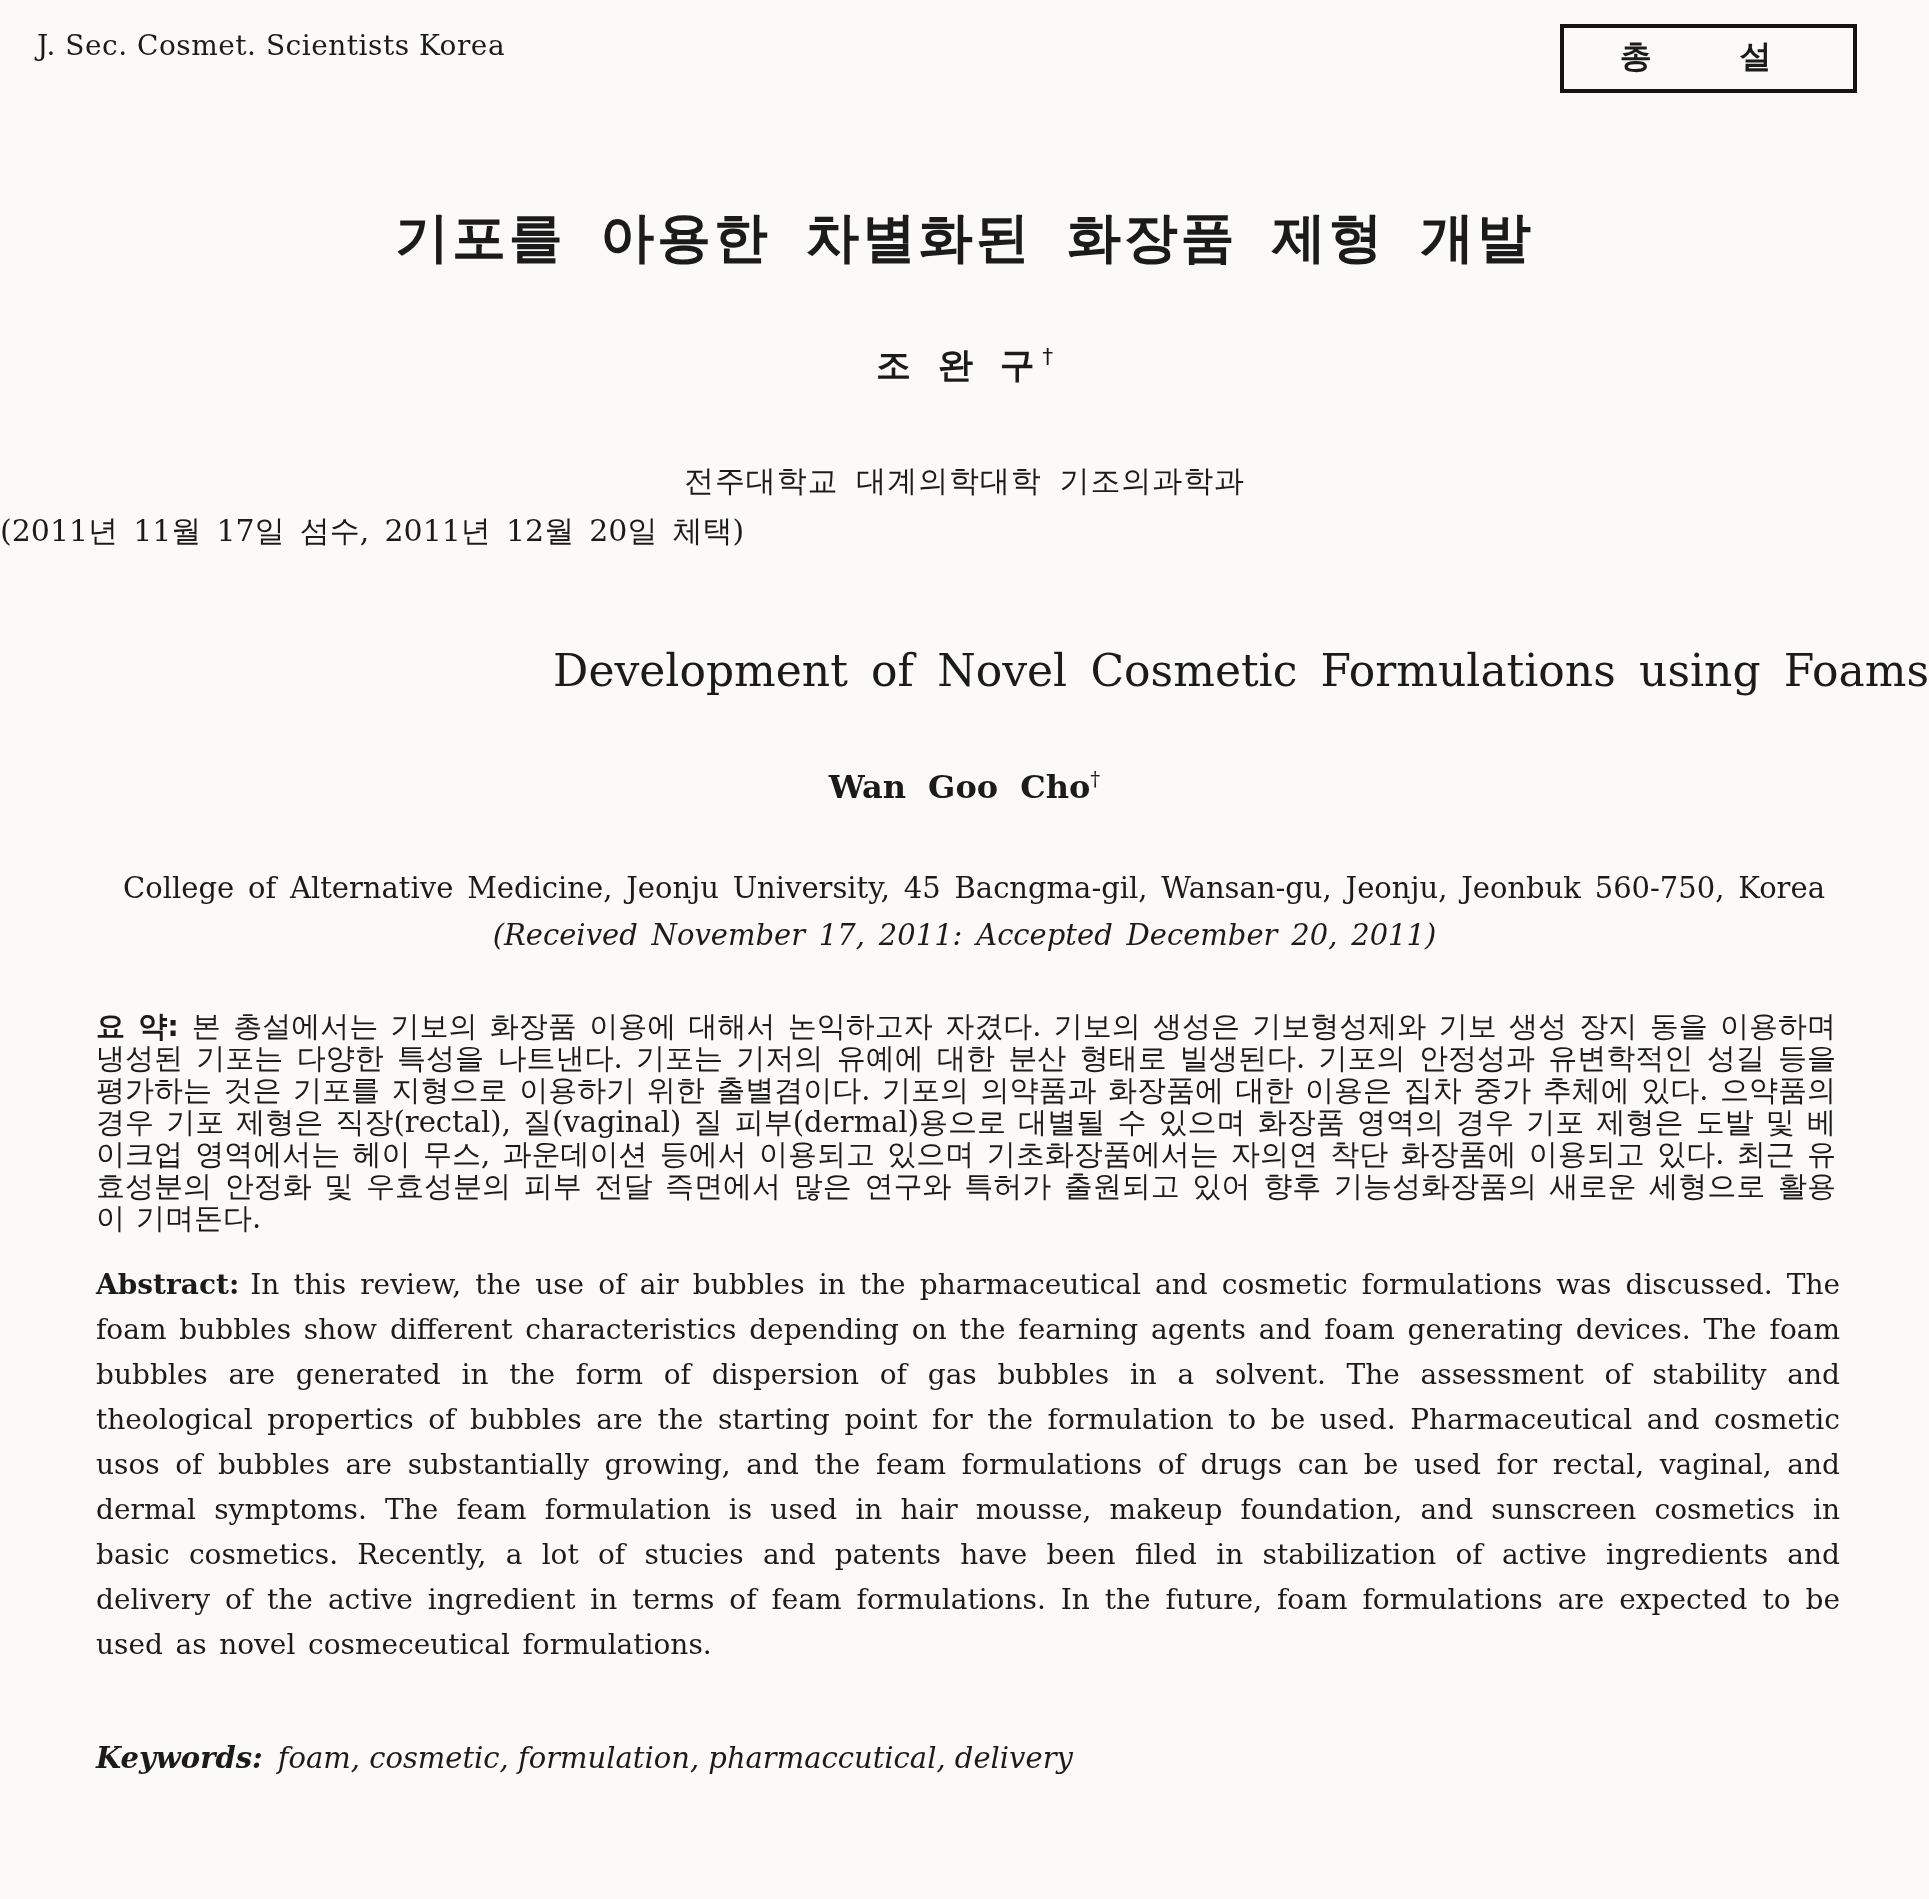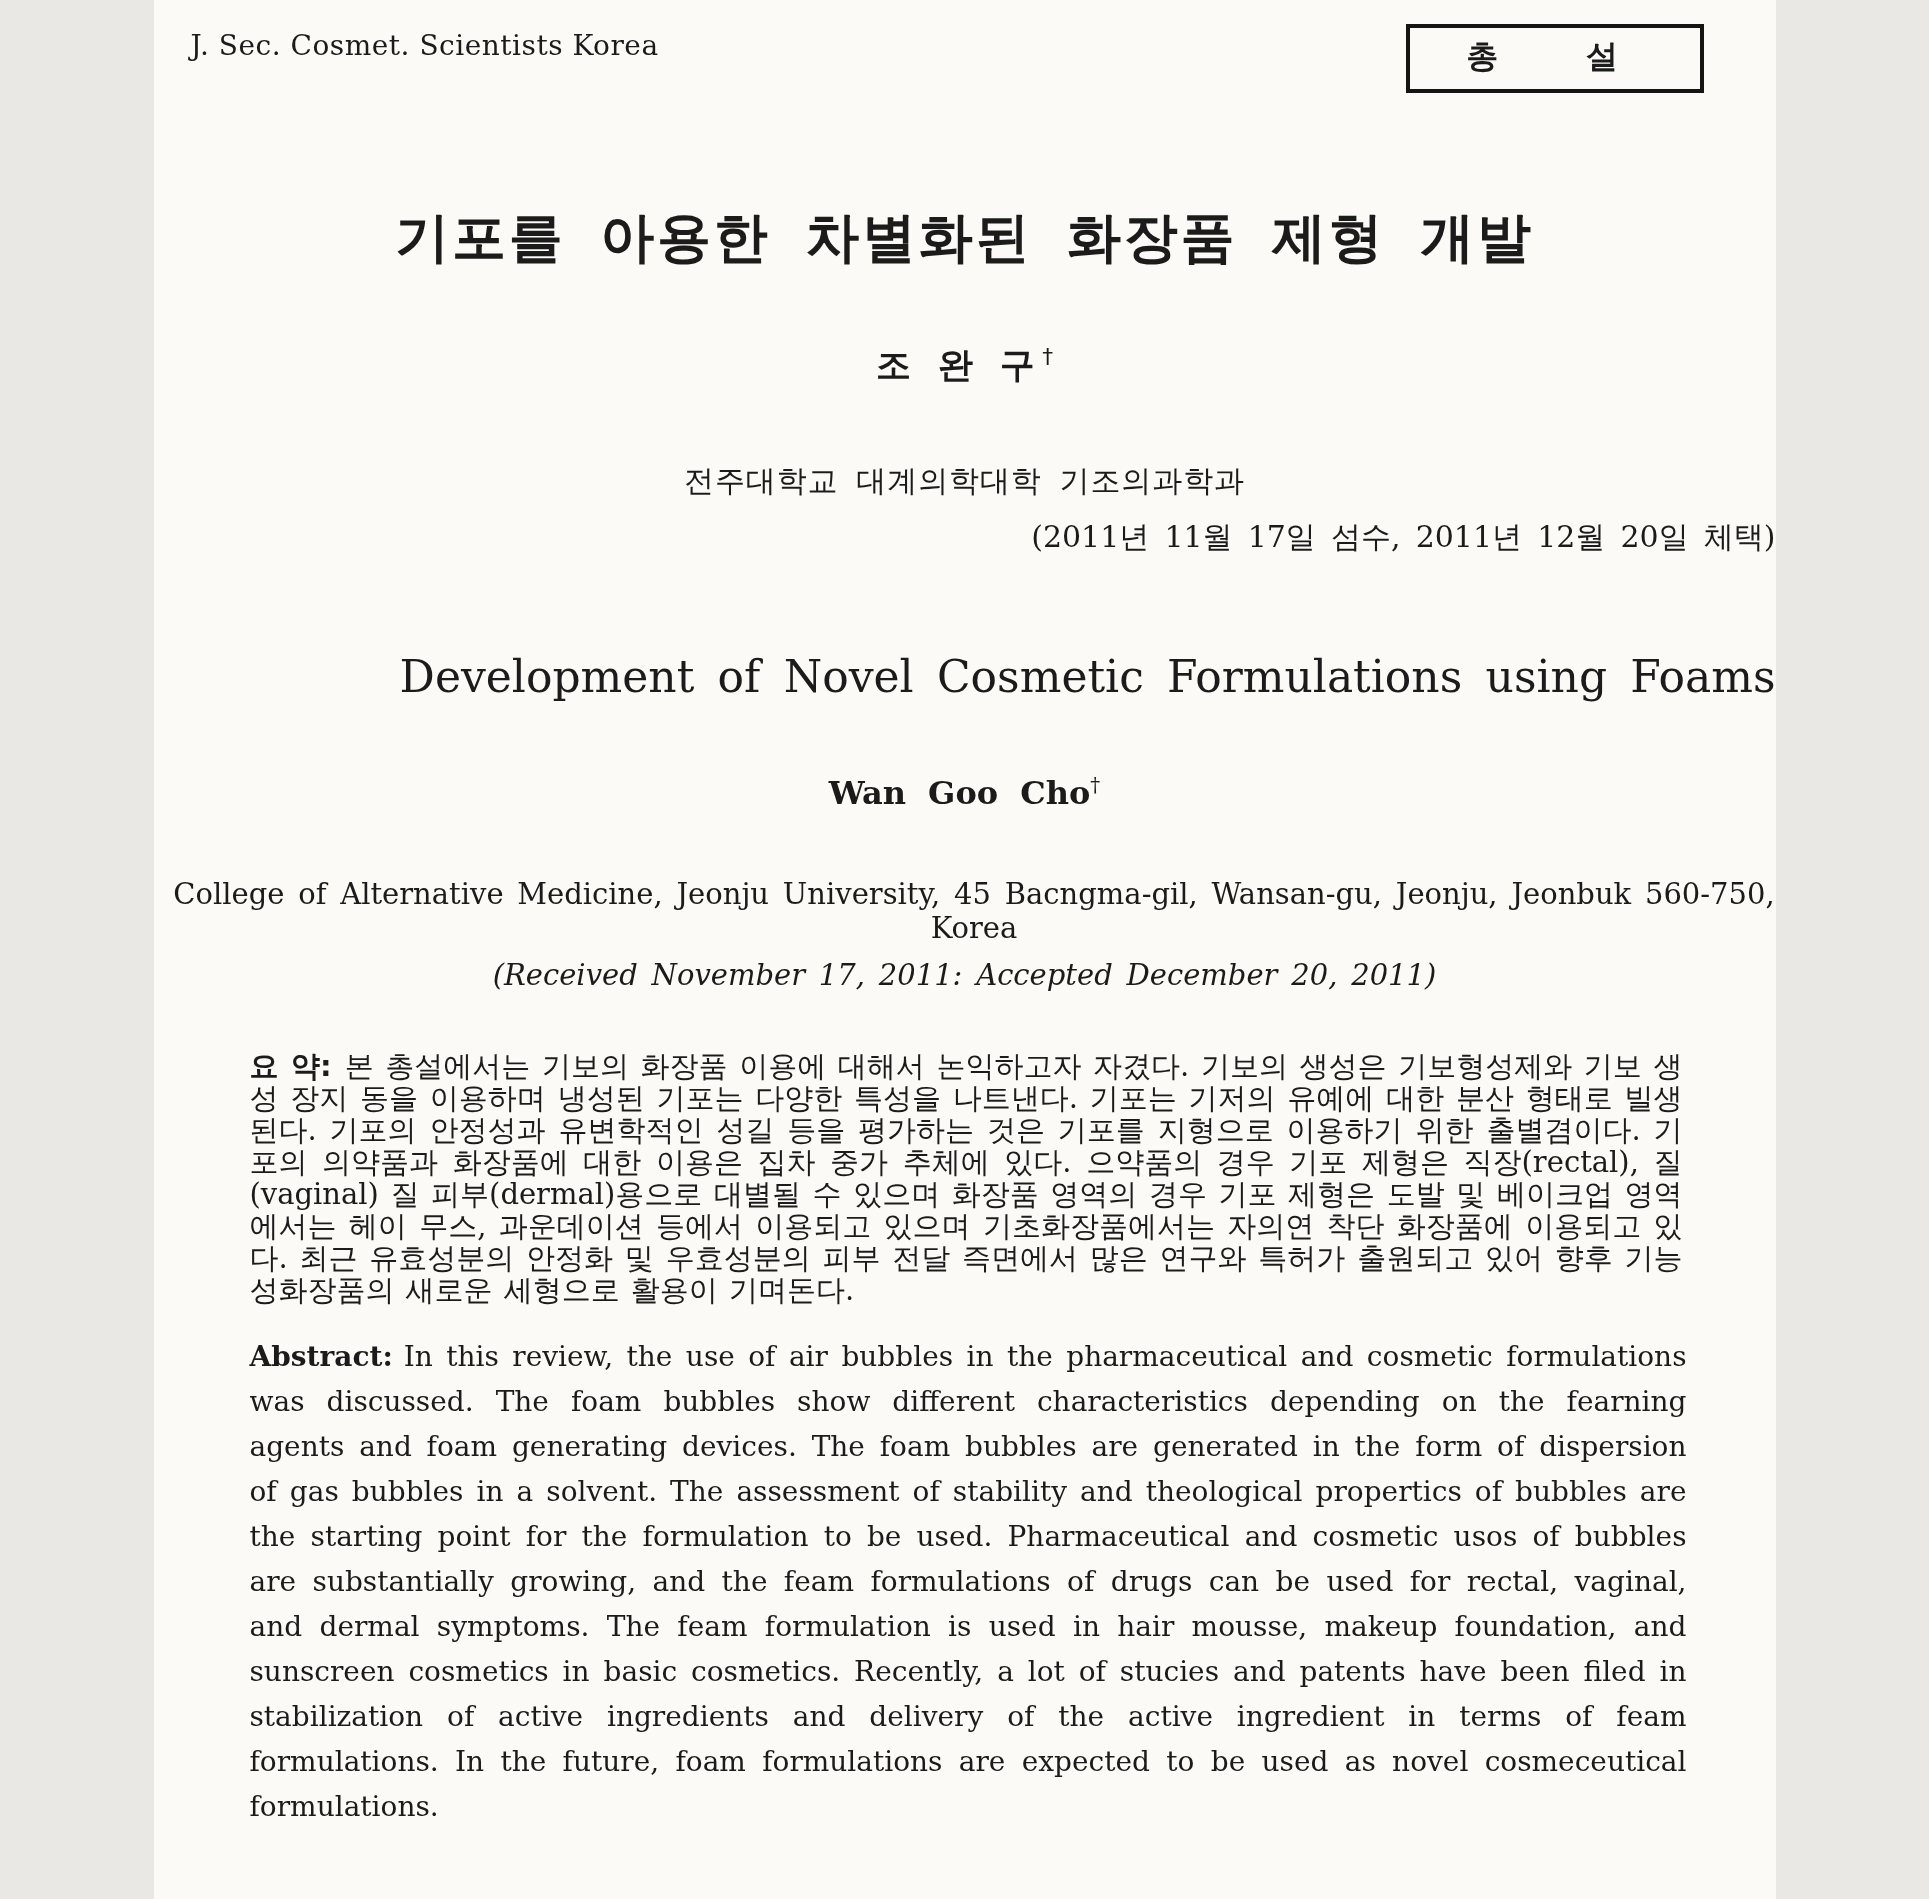--- a/index.html
+++ b/index.html
@@ -1,19 +1,19 @@
 <!DOCTYPE html>
 <html style="font-size:15px"><head>
 <meta charset="utf-8">
 <style>
   * { margin: 0; padding: 0; box-sizing: border-box; }
   html, body { background: #e9e8e5; }
   .page {
     position: relative;
-    width: 1622px;
+    width: 1929px;
     height: 1900px;
     margin: 0 auto;
     background: #fbfaf7;
     color: #1b1b1b;
     font-family: "DejaVu Serif", "Liberation Serif", serif;
     overflow: hidden;
   }
   
   .header-row {
     display: flex;
@@ -64,22 +64,22 @@
     letter-spacing: 0;
   }
   .affil-ko {
     margin-top: 72px;
     text-align: center;
     font-size: 30px;
     letter-spacing: 0.9px;
     word-spacing: 7.4px;
   }
   .received-ko {
-    margin-top: 15px;
-    text-align: right;
+    margin-top: 9px;
+    text-align: left;
     font-size: 30px;
     word-spacing: 5.6px;
   }
   .title-en {
     margin-top: 93px;
     text-align: right;
     font-size: 44px;
     font-weight: 500;
     word-spacing: 9.3px;
   }

